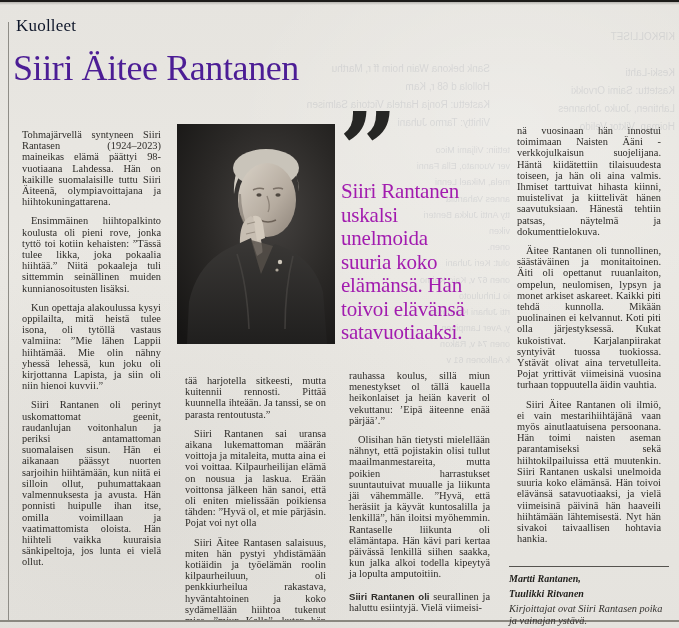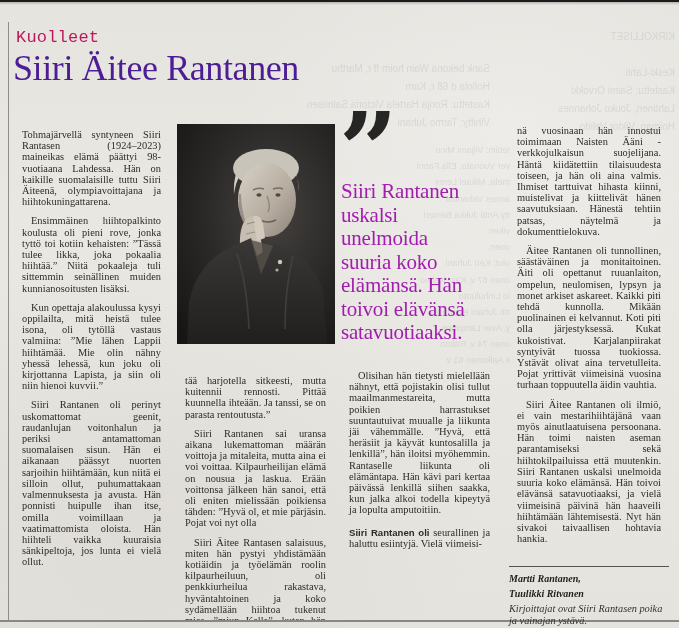--- a/index.html
+++ b/index.html
@@ -14,22 +14,22 @@
     color:#2e2c29;
   }
   .abs{position:absolute;}
   .top-rule{left:0;top:0;width:679px;height:2px;background:#1d1c1a;}
   .top-rule-shadow{left:0;top:2px;width:679px;height:3px;background:linear-gradient(180deg,rgba(90,88,84,.35),rgba(90,88,84,0));}
   .left-rule{left:8px;top:22px;width:1px;height:600px;background:#8f8d87;}
   .bottom-rule{left:0;top:620px;width:679px;height:2px;background:#8a8880;}
 
   .section-label{
     left:16px;top:16px;
-    font-family:Liberation Mono, monospace;
-    font-size:17px;color:#be185d;letter-spacing:.2px;margin-top:12px;
+    font-family:Liberation Serif, serif;
+    font-size:17px;color:#0f172a;letter-spacing:.2px;
   }
   .headline{
     left:13px;top:47px;width:560px;
     font-family:"Liberation Serif",serif;
     font-size:36px;color:#4c1d95;letter-spacing:-.4px;
   }
 
   .col{position:absolute;font-size:10.4px;line-height:11.2px;text-align:justify;overflow:hidden;}
   .col p{margin:8px;}
   .col p.indent{text-indent:9px;}
@@ -178,20 +178,21 @@
     <p class="indent"><span>Siiri Rantanen oli perinyt uskomattomat geenit, raudanlujan voitonhalun ja periksi antamattoman suomalaisen sisun. Hän ei aikanaan päässyt nuorten sarjoihin hiihtämään, kun niitä ei silloin ollut, puhumattakaan valmennuksesta ja avusta. Hän ponnisti huipulle ihan itse, omilla voimillaan ja vaatimattomista oloista. Hän hiihteli vaikka kuuraisia sänkipeltoja, jos lunta ei vielä ollut.</span></p>
   </div>
 
   <div class="col" id="col2">
     <p><span>tää harjotella sitkeesti, mutta kuitennii rennosti. Pittää kuunnella ihteään. Ja tanssi, se on parasta rentoutusta.”</span></p>
     <p class="indent"><span>Siiri Rantanen sai uransa aikana lukemattoman määrän voittoja ja mitaleita, mutta aina ei voi voittaa. Kilpaurheilijan elämä on nousua ja laskua. Erään voittonsa jälkeen hän sanoi, että oli eniten mielissään poikiensa tähden: ”Hyvä ol, et mie pärjäsin. Pojat voi nyt olla</span></p>
     <p class="indent"><span>Siiri Äitee Rantasen salaisuus, miten hän pystyi yhdistämään kotiäidin ja työelämän roolin kilpaurheiluun, oli penkkiurheilua rakastava, hyväntahtoinen ja koko sydämellään hiihtoa tukenut mies, ”miun Kalle”, kuten hän muisteli lämpimästi.</span></p>
   </div>
 
   <div class="col" id="col3">
+    <p><span>rauhassa koulus, sillä miun menestykset ol tällä kauella heikonlaiset ja heiän kaverit ol vekuttanu: ’Eipä äiteenne enää pärjää’.”</span></p>
     <p class="indent"><span>Olisihan hän tietysti mielellään nähnyt, että pojistakin olisi tullut maailmanmestareita, mutta poikien harrastukset suuntautuivat muualle ja liikunta jäi vähemmälle. ”Hyvä, että heräsiit ja käyvät kuntosalilla ja lenkillä”, hän iloitsi myöhemmin. Rantaselle liikunta oli elämäntapa. Hän kävi pari kertaa päivässä lenkillä siihen saakka, kun jalka alkoi todella kipeytyä ja lopulta amputoitiin.</span></p>
     <p class="spaced"><span class="lead">Siiri Rantanen oli</span><span> seurallinen ja haluttu esiintyjä. Vielä viimeisi-</span></p>
   </div>
 
   <div class="col" id="col4">
     <p><span>nä vuosinaan hän innostui toimimaan Naisten Ääni -verkkojulkaisun suojelijana. Häntä kiidätettiin tilaisuudesta toiseen, ja hän oli aina valmis. Ihmiset tarttuivat hihasta kiinni, muistelivat ja kiittelivät hänen saavutuksiaan. Hänestä tehtiin patsas, näytelmä ja dokumenttielokuva.</span></p>
     <p class="indent"><span>Äitee Rantanen oli tunnollinen, säästäväinen ja monitaitoinen. Äiti oli opettanut ruuanlaiton, ompelun, neulomisen, lypsyn ja monet arkiset askareet. Kaikki piti tehdä kunnolla. Mikään puolinainen ei kelvannut. Koti piti olla järjestyksessä. Kukat kukoistivat. Karjalanpiirakat syntyivät tuossa tuokiossa. Ystävät olivat aina tervetulleita. Pojat yrittivät viimeisinä vuosina turhaan toppuutella äidin vauhtia.</span></p>
     <p class="indent"><span>Siiri Äitee Rantanen oli ilmiö, ei vain mestarihiihtäjänä vaan myös ainutlaatuisena persoonana. Hän toimi naisten aseman parantamiseksi sekä hiihtokilpailuissa että muutenkin. Siiri Rantanen uskalsi unelmoida suuria koko elämänsä. Hän toivoi elävänsä satavuotiaaksi, ja vielä viimeisinä päivinä hän haaveili hiihtämään lähtemisestä. Nyt hän sivakoi taivaallisen hohtavia hankia.</span></p>
   </div>
 

